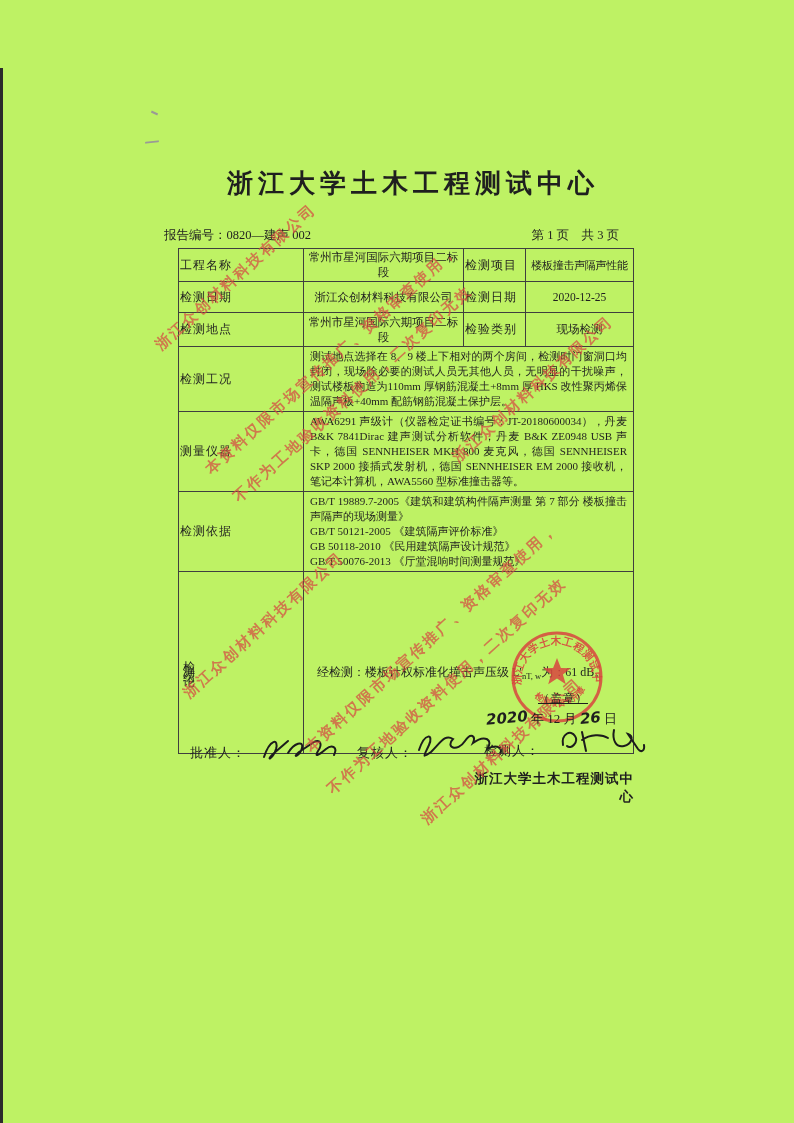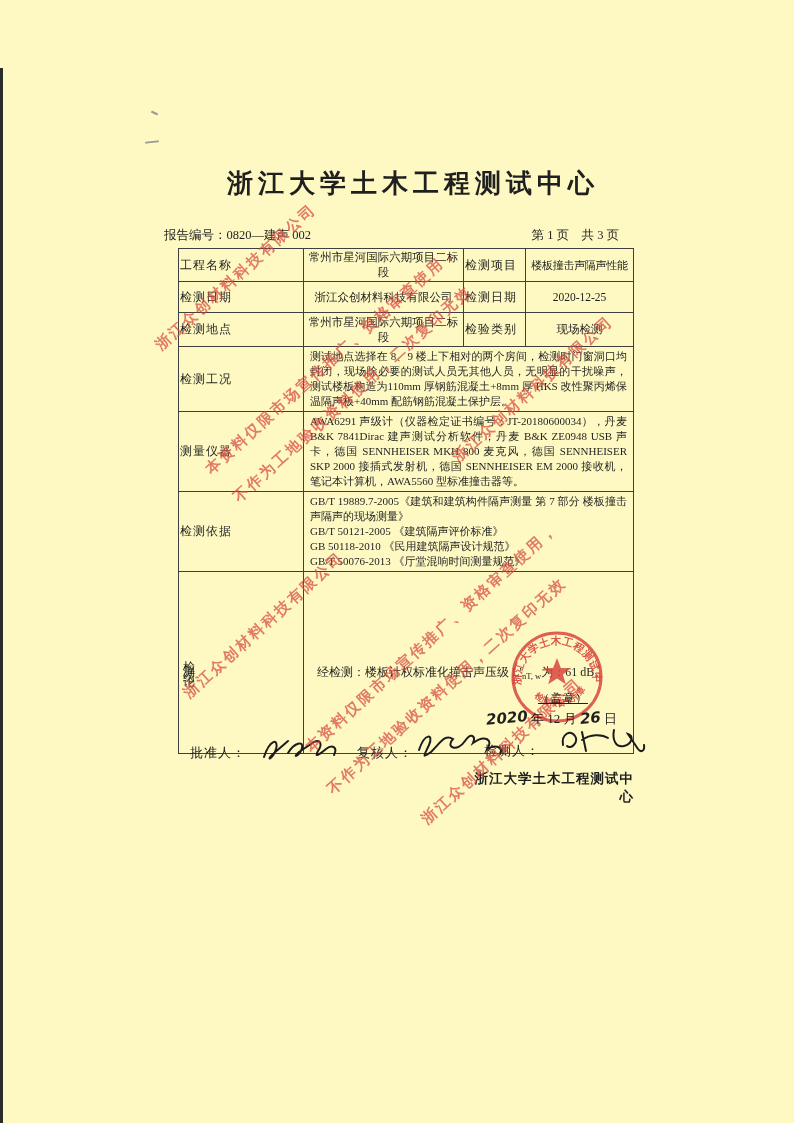--- a/index.html
+++ b/index.html
@@ -1,16 +1,16 @@
 <!DOCTYPE html>
 <html><head>
 <meta charset="utf-8">
 <style>
   html,body{margin:0;padding:0;background:#fff;}
-  .page{position:relative;width:794px;height:1123px;background:#fef9c3;overflow:hidden;
+  .page{position:relative;width:794px;height:1123px;background:#bef264;overflow:hidden;
         font-family:"Liberation Serif","DejaVu Serif",serif;color:#1f1f1f;}
   .edge-line{position:absolute;left:0;top:68px;width:3px;height:1055px;background:#2b2b2b;}
   .speck{position:absolute;background:#9a9a96;}
   .s1{left:151px;top:112px;width:7px;height:2px;transform:rotate(25deg);}
   .s2{left:145px;top:141px;width:14px;height:2px;transform:rotate(-6deg);border-radius:2px;}
   .title{position:absolute;left:178px;top:166px;width:470px;margin:0;text-align:center;
          font-size:26px;font-weight:bold;letter-spacing:5px;}
   .subtitle{position:absolute;left:178px;top:201px;width:470px;margin:0;text-align:center;
          font-size:21px;font-weight:bold;letter-spacing:3px;}
   .meta-row{position:absolute;left:164px;top:227px;width:455px;font-size:12.5px;}

